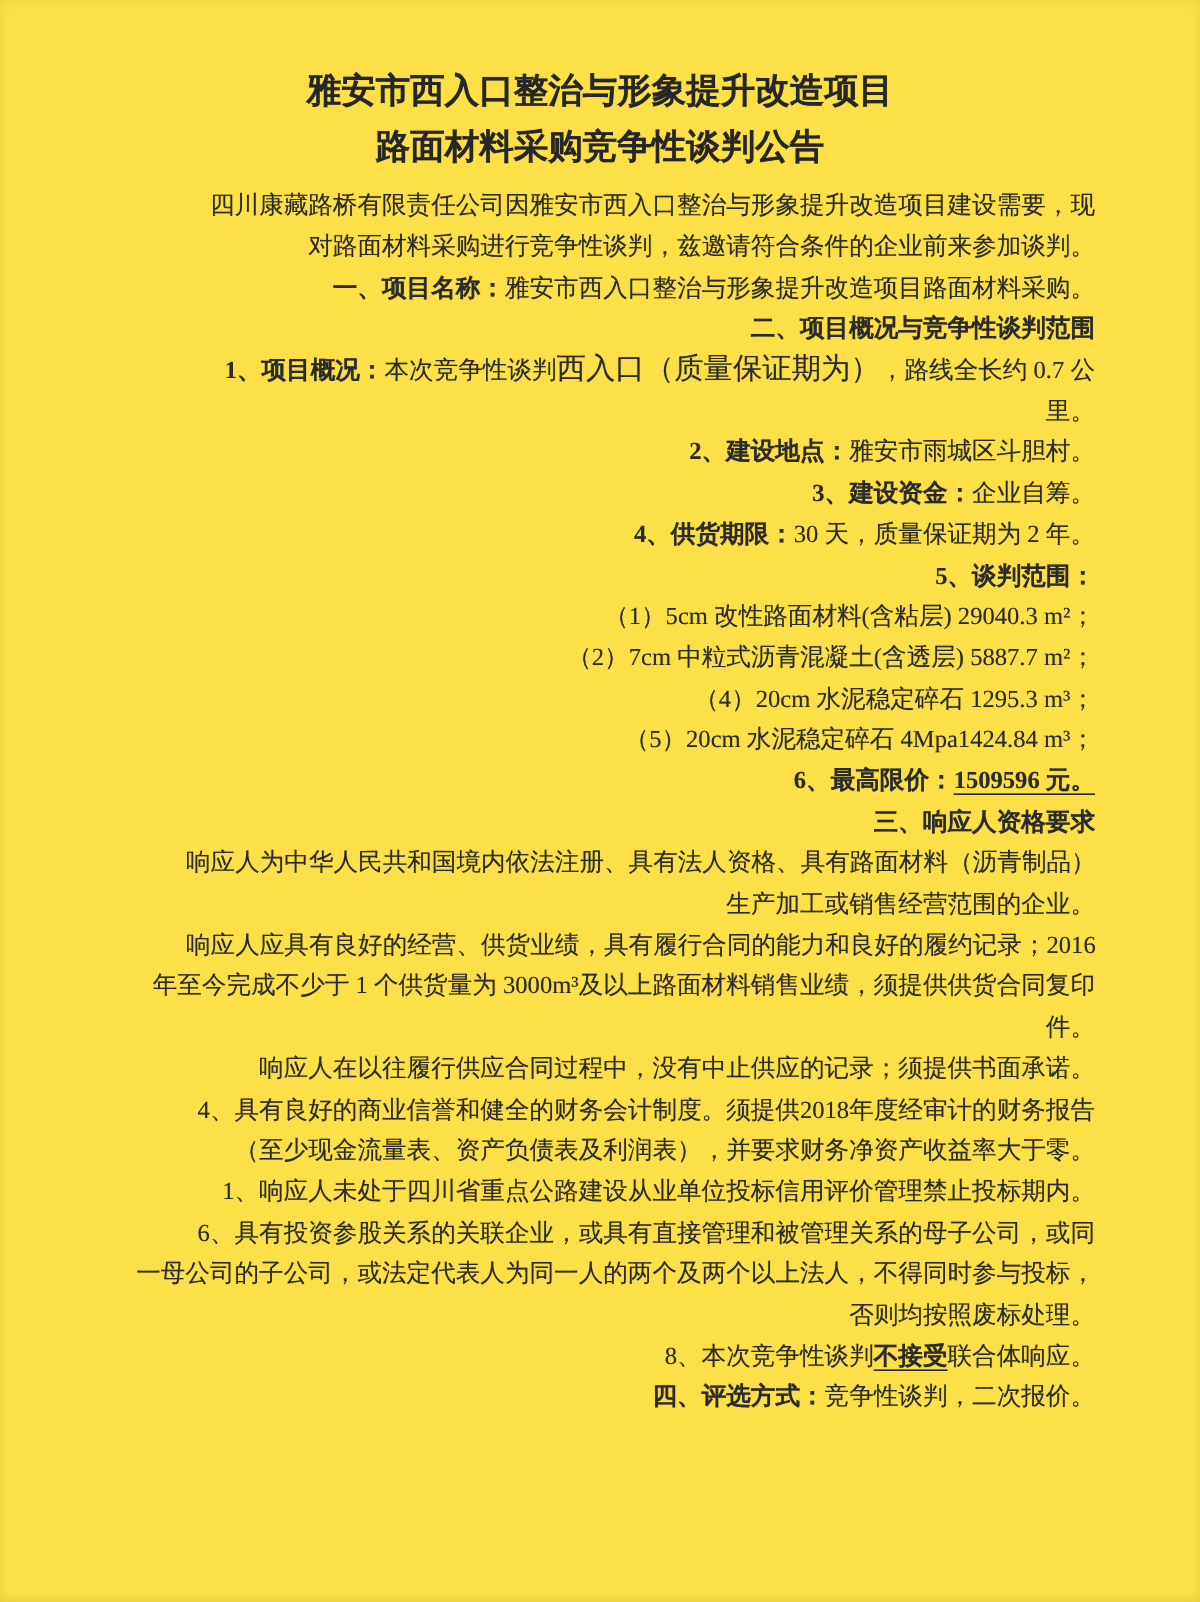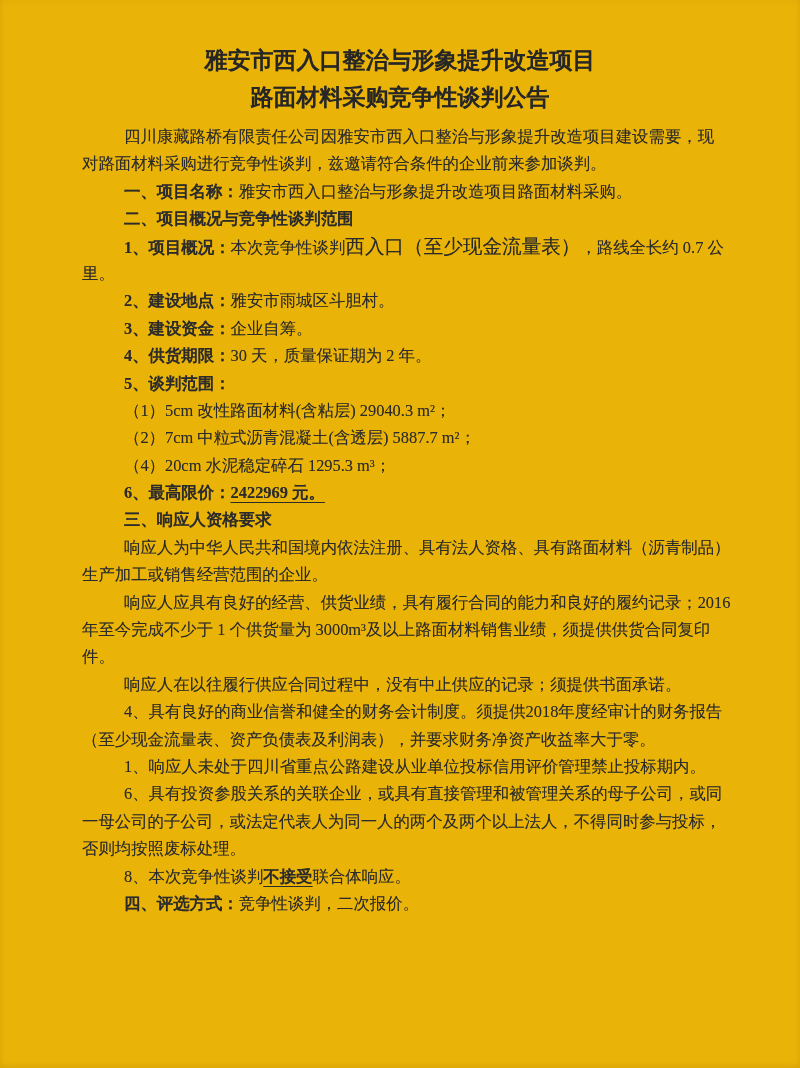--- a/index.html
+++ b/index.html
@@ -5,39 +5,40 @@
   html, body {
     margin: 0;
     padding: 0;
     background: #f6f6f6;
   }
   .page {
     position: relative;
     width: 800px;
     height: 1068px;
     margin: 0;
-    background: #eab308;
+    background: #fde047;
     box-shadow: inset 0 0 10px rgba(0,0,0,0.045), inset 0 -2px 4px rgba(0,0,0,0.05);
     box-sizing: border-box;
     padding: 42px 70px 0 82px;
     font-family: "Liberation Serif", "DejaVu Serif", serif;
     color: #2b2b2b;
     overflow: hidden;
   }
   .title {
     font-size: 23px;
     font-weight: bold;
     text-align: center;
     line-height: 37px;
     margin: 0 12px 0 0; 
     color: #262626;
     text-shadow: 0 0 0.5px rgba(38,38,38,0.45);
   }
   .doc-body {
     margin-top: 7px;
+    text-align: right;
   }
   .line {
     height: 27.4px;
     line-height: 27.4px;
     font-size: 16.4px;
     white-space: nowrap;
     text-shadow: 0 0 0.5px rgba(43,43,43,0.4);
   }
   .line.indent { padding-left: 42px; }
   .b { font-weight: bold; }
@@ -52,30 +53,31 @@
 <body>
 
 <div class="page">
   <div class="title">雅安市西入口整治与形象提升改造项目</div>
   <div class="title">路面材料采购竞争性谈判公告</div>
   <div class="doc-body">
       <div class="line indent"><span>四川康藏路桥有限责任公司因雅安市西入口整治与形象提升改造项目建设需要，现</span></div>
       <div class="line"><span>对路面材料采购进行竞争性谈判，兹邀请符合条件的企业前来参加谈判。</span></div>
       <div class="line indent"><span class="b">一、项目名称：</span><span>雅安市西入口整治与形象提升改造项目路面材料采购。</span></div>
       <div class="line indent"><span class="b">二、项目概况与竞争性谈判范围</span></div>
-      <div class="line indent"><span class="b">1、项目概况：</span><span>本次竞争性谈判</span><span class="big">西入口（至少现金流量表）</span><span>，路线全长约 0.7 公</span></div>
+      <div class="line indent"><span class="b">1、项目概况：</span><span>本次竞争性谈判</span><span class="big">西入口（质量保证期为）</span><span>，路线全长约 0.7 公</span></div>
       <div class="line"><span>里。</span></div>
       <div class="line indent"><span class="b">2、建设地点：</span><span>雅安市雨城区斗胆村。</span></div>
       <div class="line indent"><span class="b">3、建设资金：</span><span>企业自筹。</span></div>
       <div class="line indent"><span class="b">4、供货期限：</span><span>30 天，质量保证期为 2 年。</span></div>
       <div class="line indent"><span class="b">5、谈判范围：</span></div>
       <div class="line indent"><span>（1）5cm 改性路面材料(含粘层) 29040.3 m²；</span></div>
       <div class="line indent"><span>（2）7cm 中粒式沥青混凝土(含透层) 5887.7 m²；</span></div>
       <div class="line indent"><span>（4）20cm 水泥稳定碎石 1295.3 m³；</span></div>
-      <div class="line indent"><span class="b">6、最高限价：</span><span class="b u">2422969 元。</span></div>
+      <div class="line indent"><span>（5）20cm 水泥稳定碎石 4Mpa1424.84 m³；</span></div>
+      <div class="line indent"><span class="b">6、最高限价：</span><span class="b u">1509596 元。</span></div>
       <div class="line indent"><span class="b">三、响应人资格要求</span></div>
       <div class="line indent"><span>响应人为中华人民共和国境内依法注册、具有法人资格、具有路面材料（沥青制品）</span></div>
       <div class="line"><span>生产加工或销售经营范围的企业。</span></div>
       <div class="line indent"><span>响应人应具有良好的经营、供货业绩，具有履行合同的能力和良好的履约记录；2016</span></div>
       <div class="line"><span>年至今完成不少于 1 个供货量为 3000m³及以上路面材料销售业绩，须提供供货合同复印</span></div>
       <div class="line"><span>件。</span></div>
       <div class="line indent"><span>响应人在以往履行供应合同过程中，没有中止供应的记录；须提供书面承诺。</span></div>
       <div class="line indent"><span>4、具有良好的商业信誉和健全的财务会计制度。须提供2018年度经审计的财务报告</span></div>
       <div class="line"><span>（至少现金流量表、资产负债表及利润表），并要求财务净资产收益率大于零。</span></div>
       <div class="line indent"><span>1、响应人未处于四川省重点公路建设从业单位投标信用评价管理禁止投标期内。</span></div>

